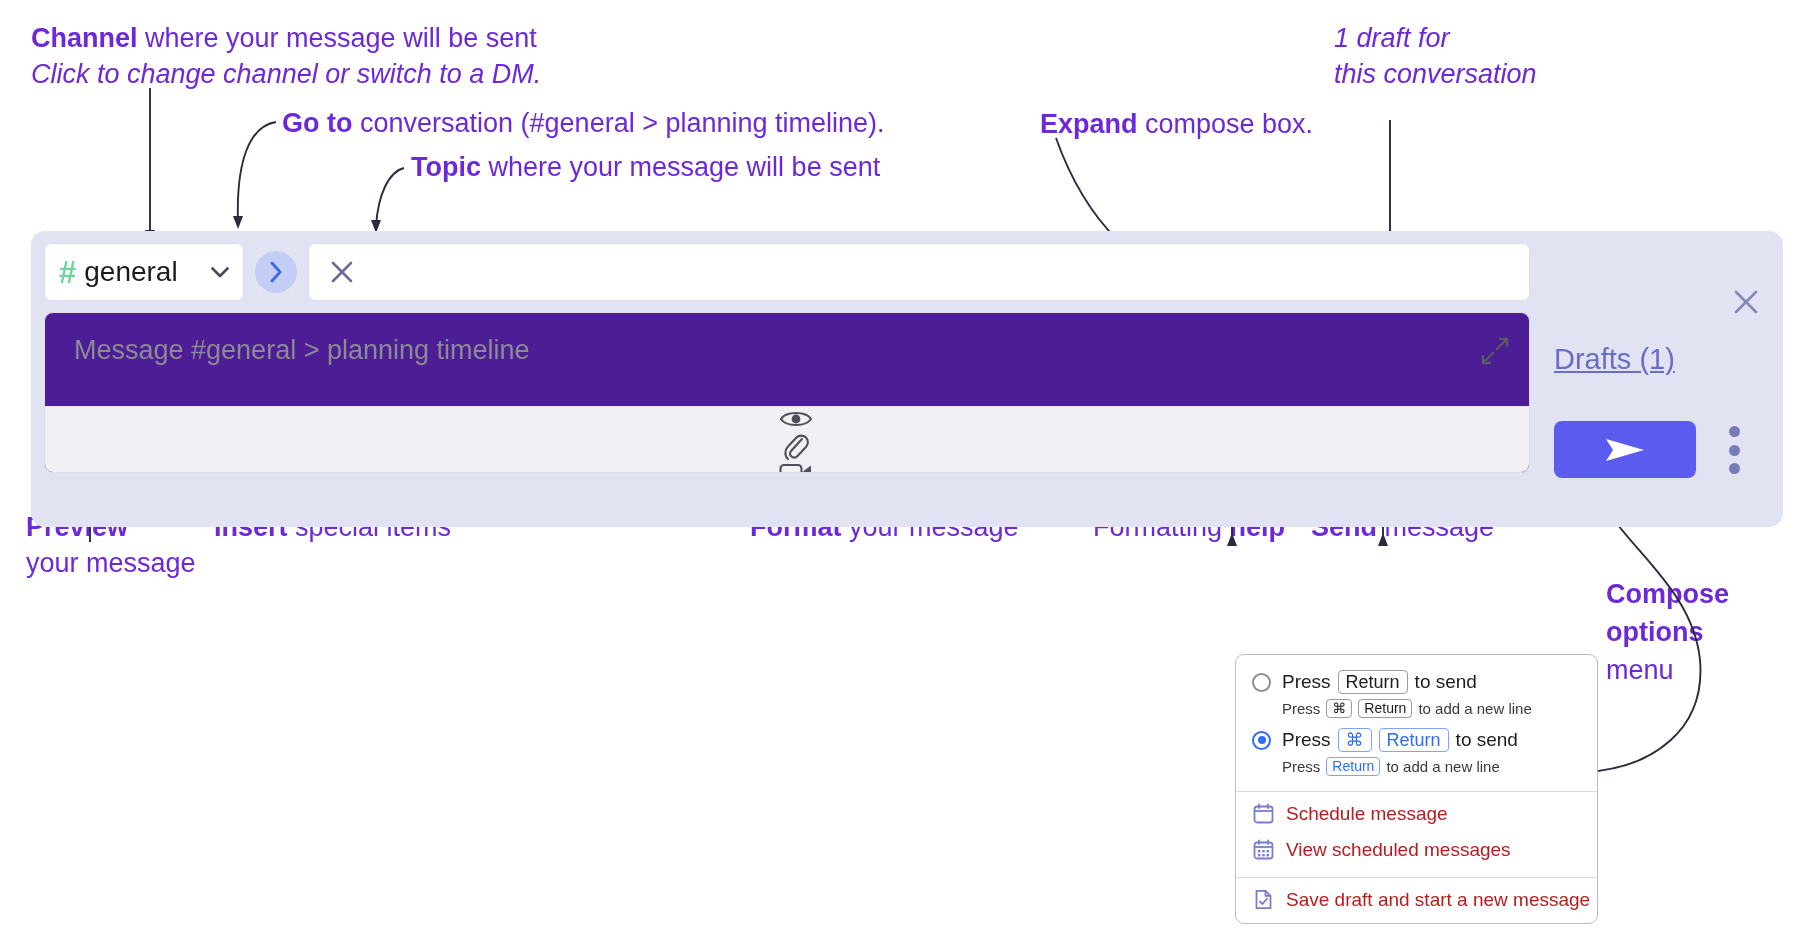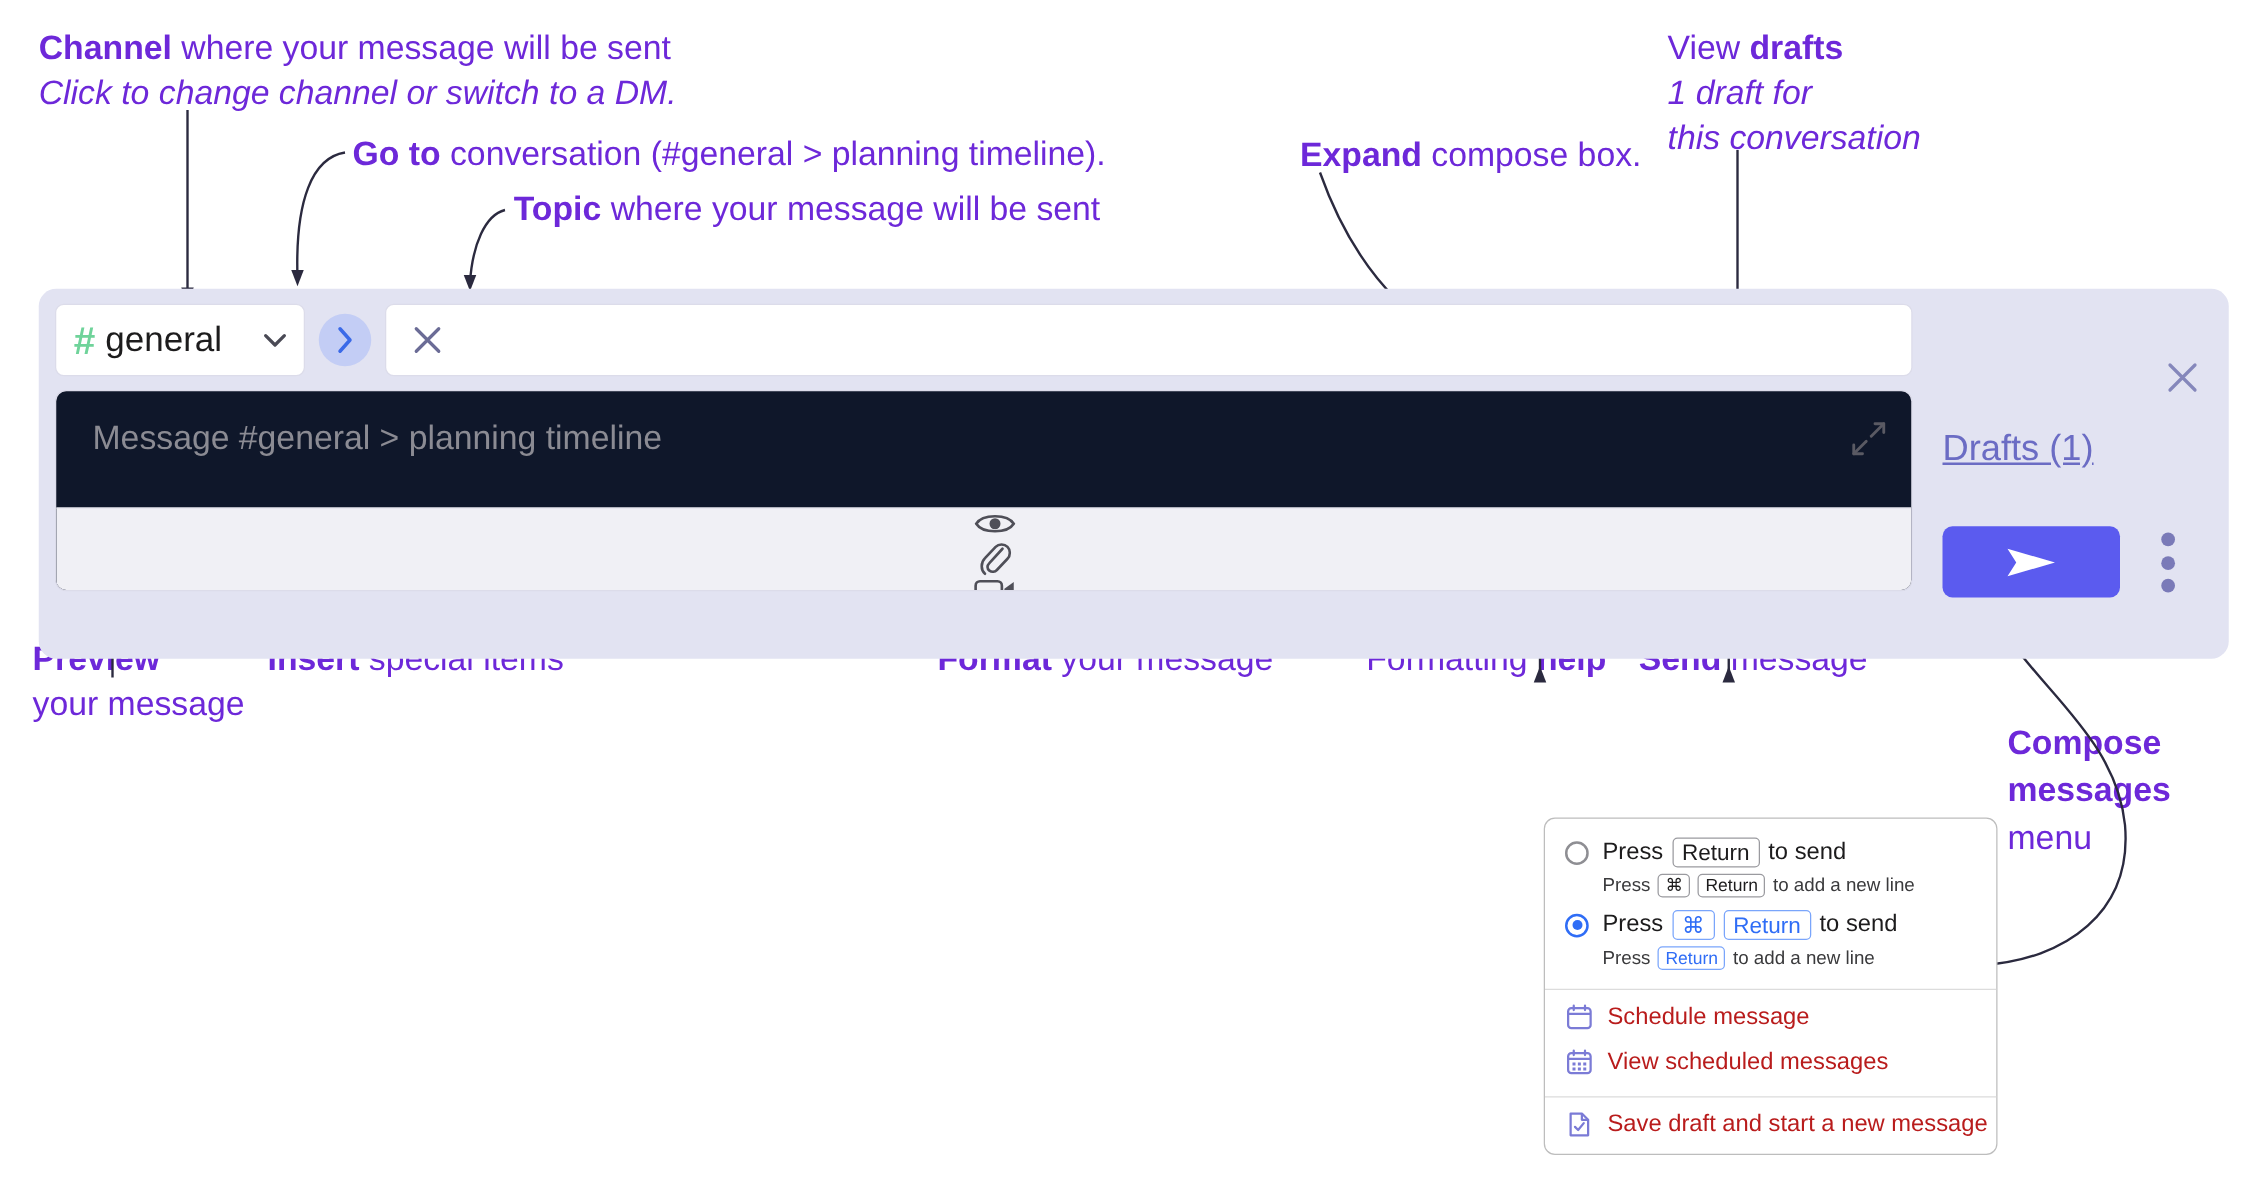--- a/index.html
+++ b/index.html
@@ -77,21 +77,21 @@
     display: flex; align-items: center;
     padding: 0 16px 0 18px;
   }
   .topic-value {
     flex: 1; font-size: 28px; color: #1d1c1d;
   }
   .topic-clear { width: 30px; height: 30px; flex: none; }
 
   .msgbox {
     margin-top: 11px;
-    background: #0f172a;
+    background: #4c1d95;
     border: 1px solid #dcdcea;
     border-radius: 9px;
     overflow: hidden;
   }
   .msg-input-area {
     position: relative;
     height: 93px;
     padding: 22px 0 0 29px;
   }
   .msg-placeholder { font-size: 27px; color: #8b8b93; }
@@ -184,21 +184,20 @@
 
   <div class="anno" style="left:411px; top:149px;">
     <b>Topic</b><span> where your message will be sent</span>
   </div>
 
   <div class="anno" style="left:1040px; top:106px;">
     <b>Expand</b><span> compose box.</span>
   </div>
 
   <div class="anno" style="left:1334px; top:20px;">
-    <span class="ln"><span>View </span><b>drafts</b></span>
     <span class="ln"><i>1 draft for</i></span>
     <span class="ln"><i>this conversation</i></span>
   </div>
 
   <div class="anno" style="left:26px; top:509px;">
     <span class="ln"><b>Preview</b></span>
     <span class="ln"><span>your message</span></span>
   </div>
 
   <div class="anno" style="left:214px; top:509px;">
@@ -212,21 +211,21 @@
   <div class="anno" style="left:1093px; top:509px;">
     <span>Formatting </span><b>help</b>
   </div>
 
   <div class="anno" style="left:1311px; top:509px;">
     <b>Send</b><span> message</span>
   </div>
 
   <div class="anno" style="left:1606px; top:575px; line-height:38px;">
     <span class="ln"><b>Compose</b></span>
-    <span class="ln"><b>messages</b></span>
+    <span class="ln"><b>options</b></span>
     <span class="ln"><span>menu</span></span>
   </div>
 
   <svg class="overlay" viewBox="0 0 1814 944">
     <g fill="none" stroke="#2b2a3f" stroke-width="1.9">
 
       <path d="M150 88 L150 236"></path>
 
       <path d="M276 122 C 250 126, 236 160, 238 222"></path>
 

